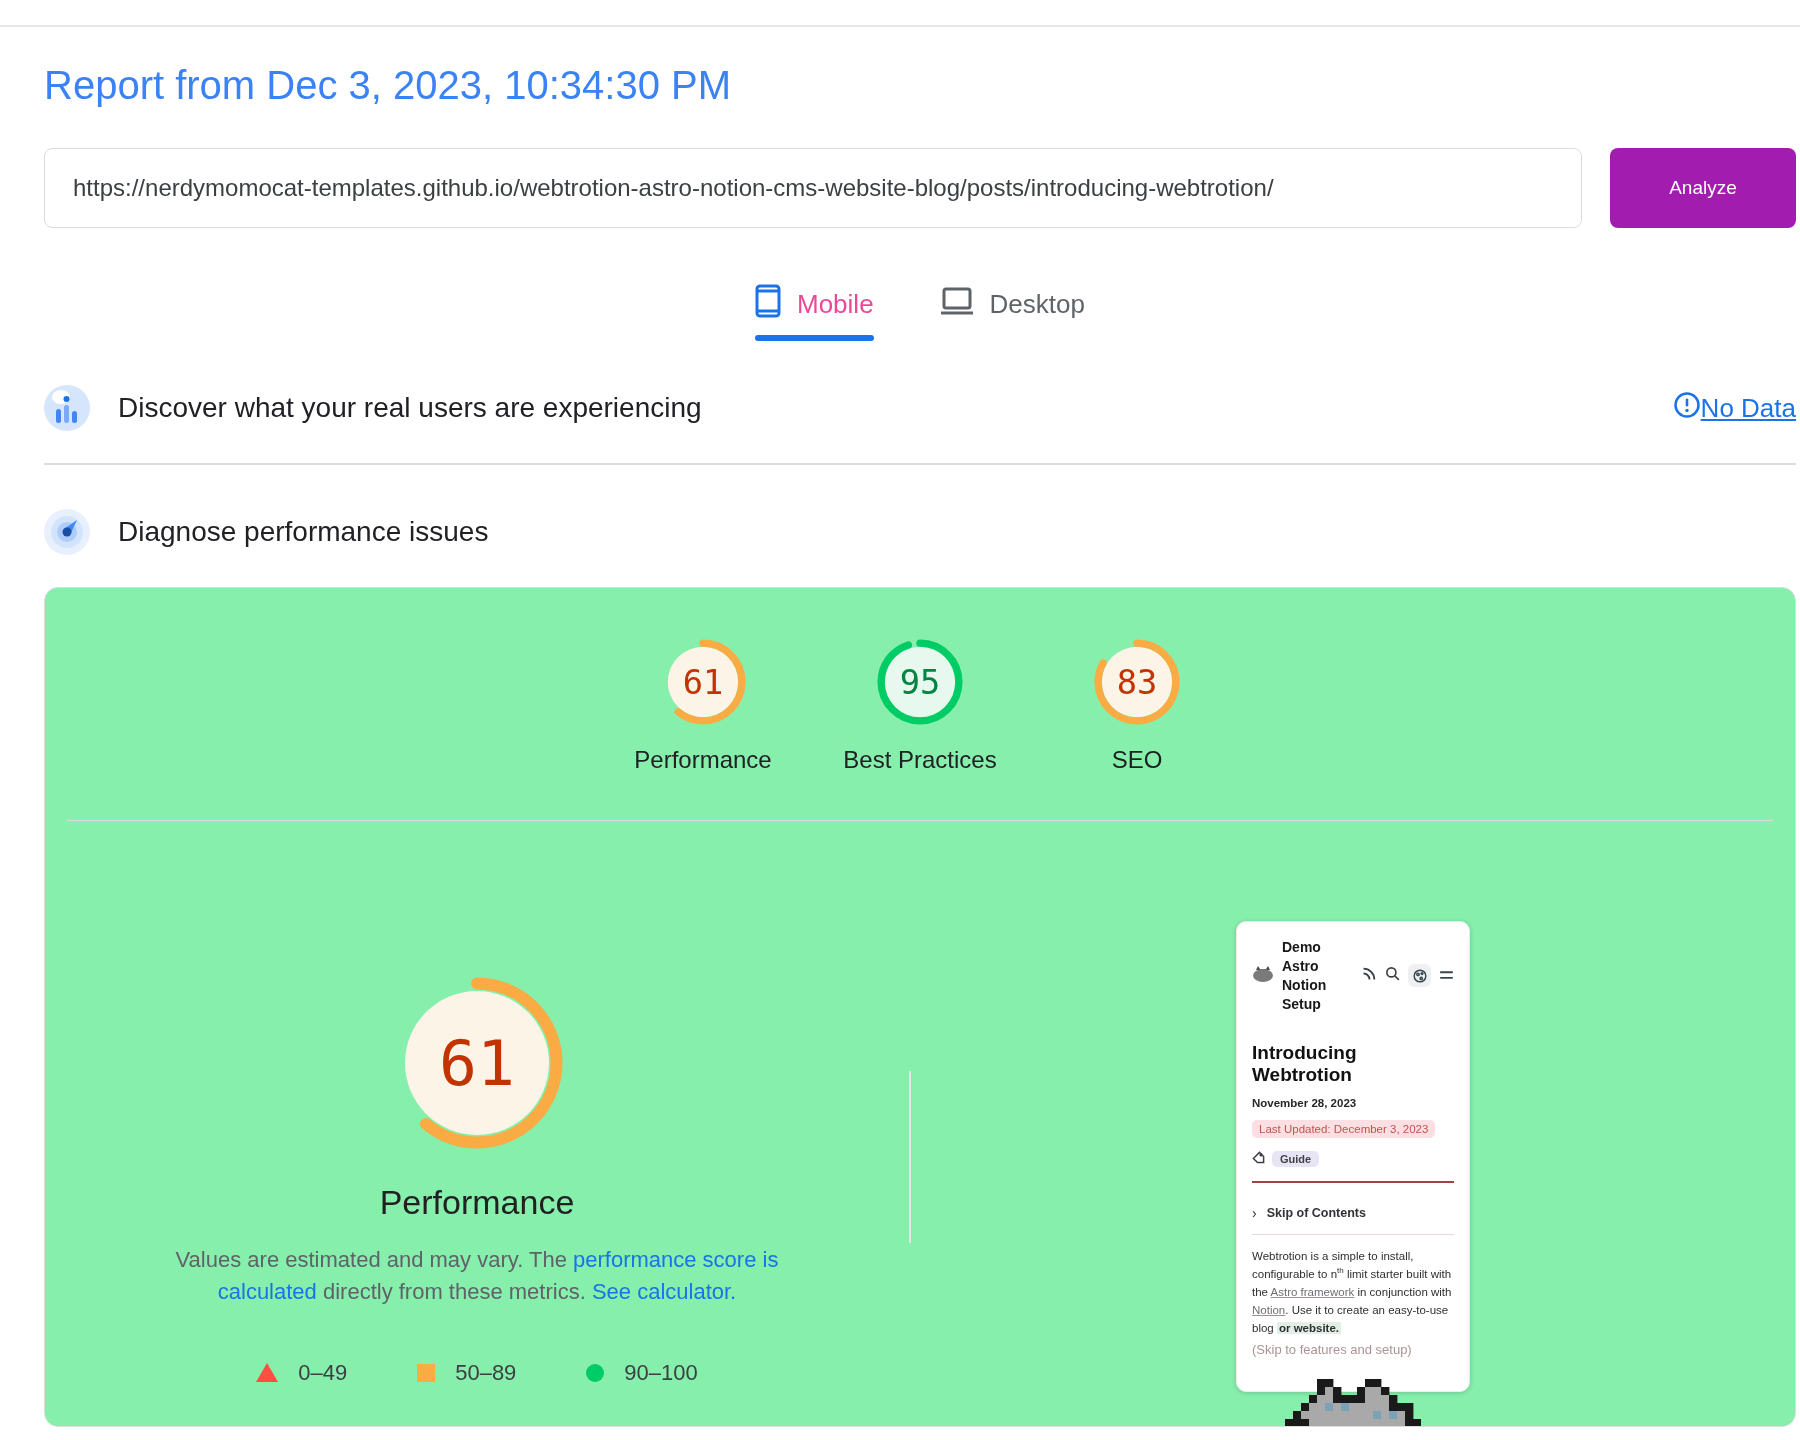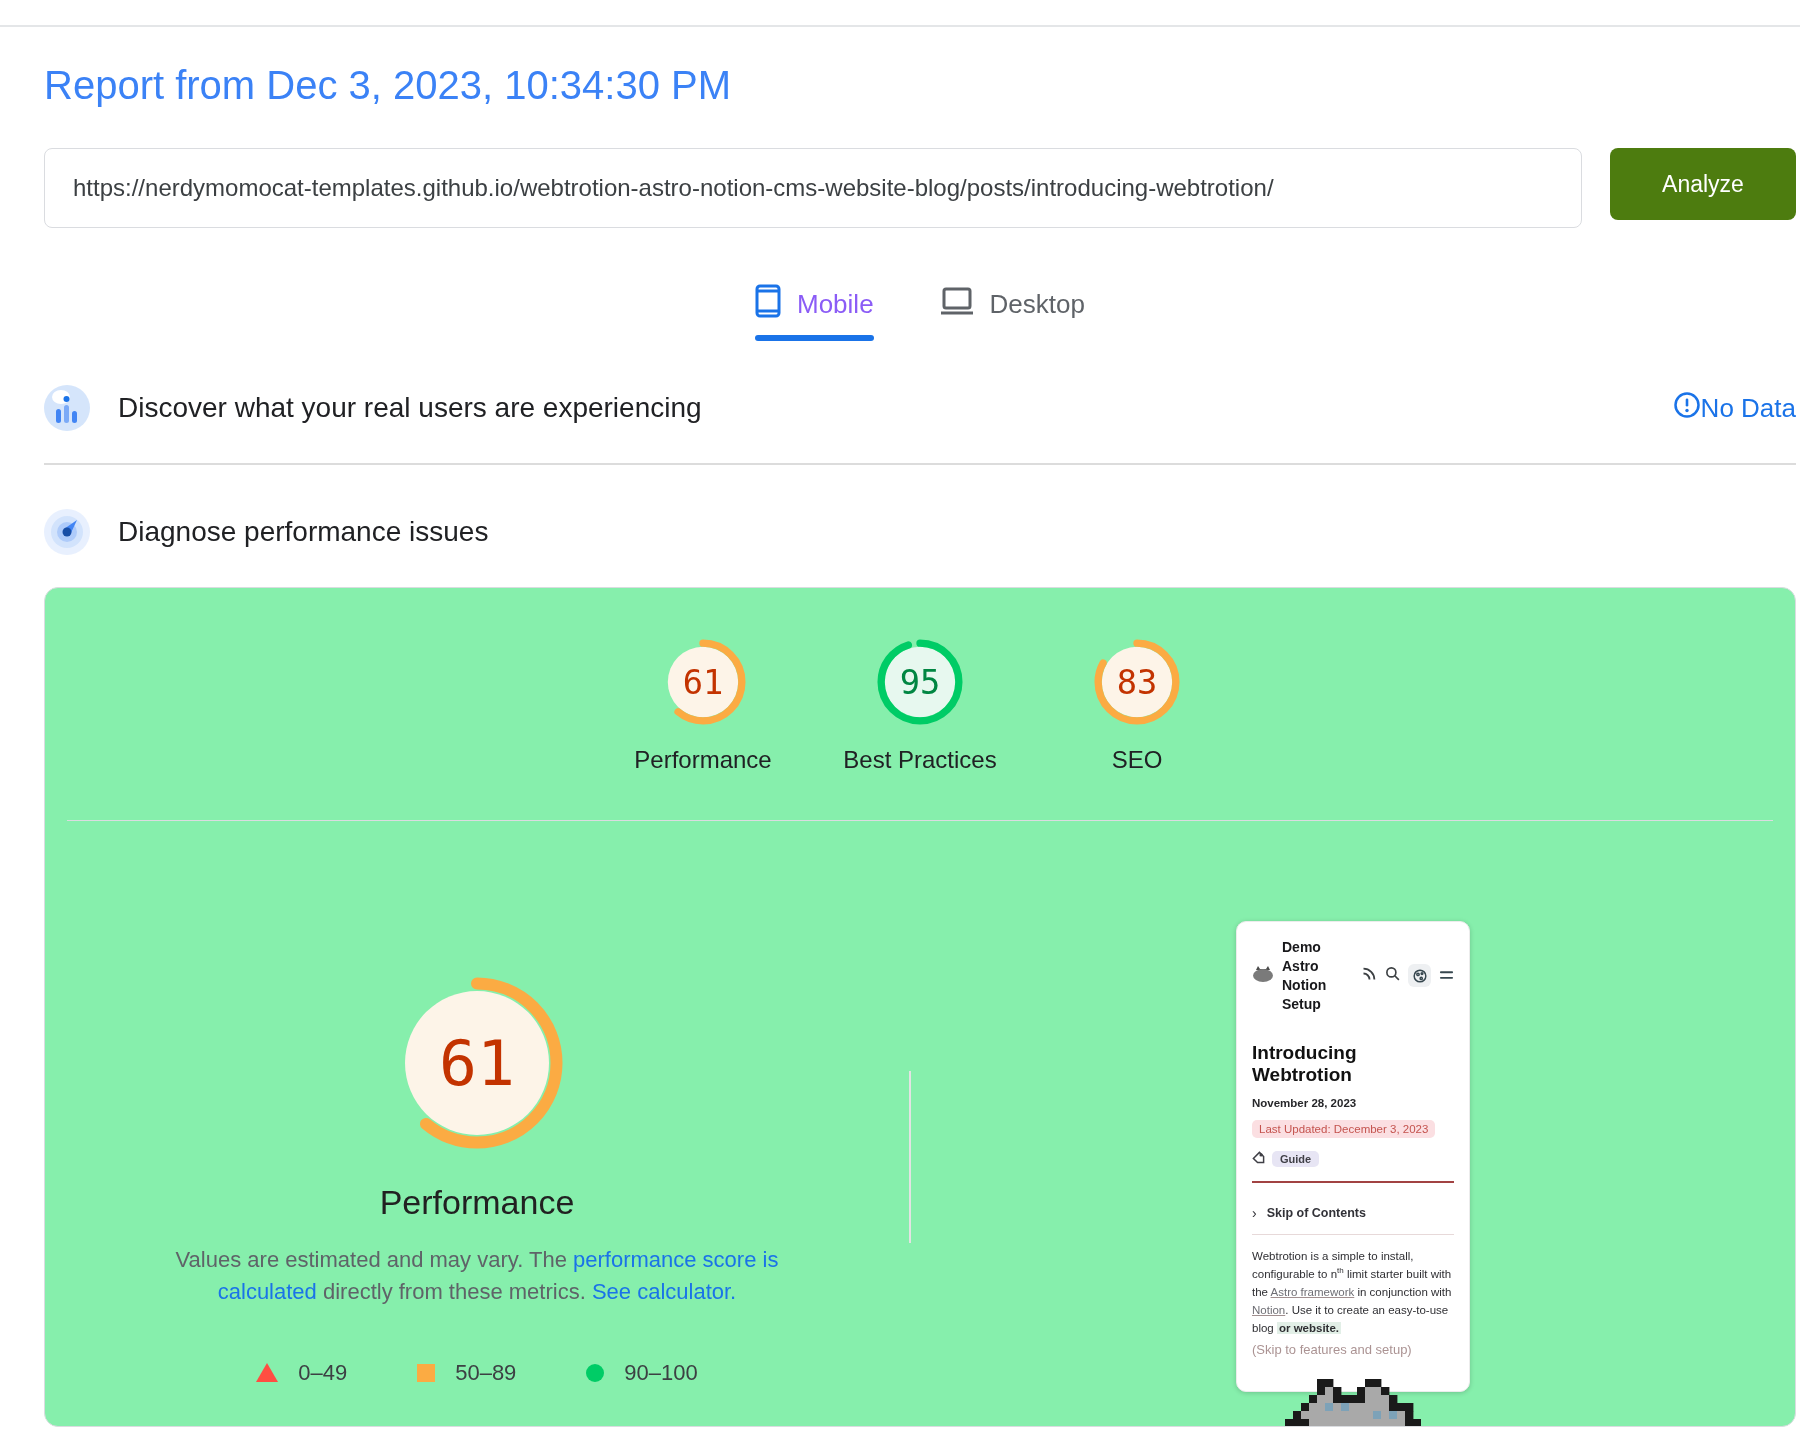--- a/index.html
+++ b/index.html
@@ -13,37 +13,37 @@
   .content { margin:0 4px 0 44px; }
 
   h1.report-title { font-size:40px; font-weight:400; margin:36px 0 0; color:#3b82f6; }
 
   .url-row { display:flex; gap:28px; margin-top:40px; }
   .url-input {
     flex:1; height:80px; border:1px solid #dadce0; border-radius:8px;
     padding:0 28px; font-size:24px; color:#3c4043; font-family:inherit; outline:none;
   }
   .analyze-btn {
-    width:186px; height:72px; background:#4d7c0f; color:#fff; border:none;
-    border-radius:8px; font-size:23px; font-weight:500; font-family:inherit; cursor:pointer;
+    width:186px; height:80px; background:#a21caf; color:#fff; border:none;
+    border-radius:8px; font-size:19px; font-weight:500; font-family:inherit; cursor:pointer;
   }
 
   .tabs { display:flex; justify-content:center; gap:66px; margin-top:56px; }
   .tab { display:flex; align-items:center; gap:16px; font-size:26px; font-weight:500;
          position:relative; padding-bottom:16px; cursor:pointer; }
-  .tab.active { color:#8b5cf6; }
+  .tab.active { color:#ec4899; }
   .tab.inactive { color:#5f6368; }
   .tab.active::after { content:''; position:absolute; left:0; right:0; bottom:0;
          height:6px; background:#1a73e8; border-radius:6px; }
 
   .section-row { display:flex; align-items:center; margin-top:44px; }
   .row-icon { width:46px; height:46px; margin-right:28px; flex:none; }
   h2.section-heading { font-size:28px; font-weight:500; margin:0; color:#202124; }
   .spacer { flex:1; }
-  .status { display:flex; align-items:center; gap:0; color:#1a73e8; font-size:26px; cursor:pointer; }
+  .status { display:flex; align-items:center; gap:0; color:#1a73e8; font-size:26px; cursor:pointer;text-decoration:underline; }
 
   hr.divider { border:none; border-top:2px solid #dcdcdc; margin:32px 0 0; }
 
   .card { margin-top:32px; border:1px solid #dadce0; border-radius:14px; height:840px; overflow:hidden; background:#86efac; }
   .gauges-row { display:flex; justify-content:center; padding-top:50px; }
   .gauge-col { width:217px; display:flex; flex-direction:column; align-items:center; }
   .gauge { display:block; }
   .gauge-sm { width:88px; height:88px; cursor:pointer; }
   .gauge-lg { width:180px; height:180px; }
   .gauge svg { width:100%; height:100%; display:block; }

